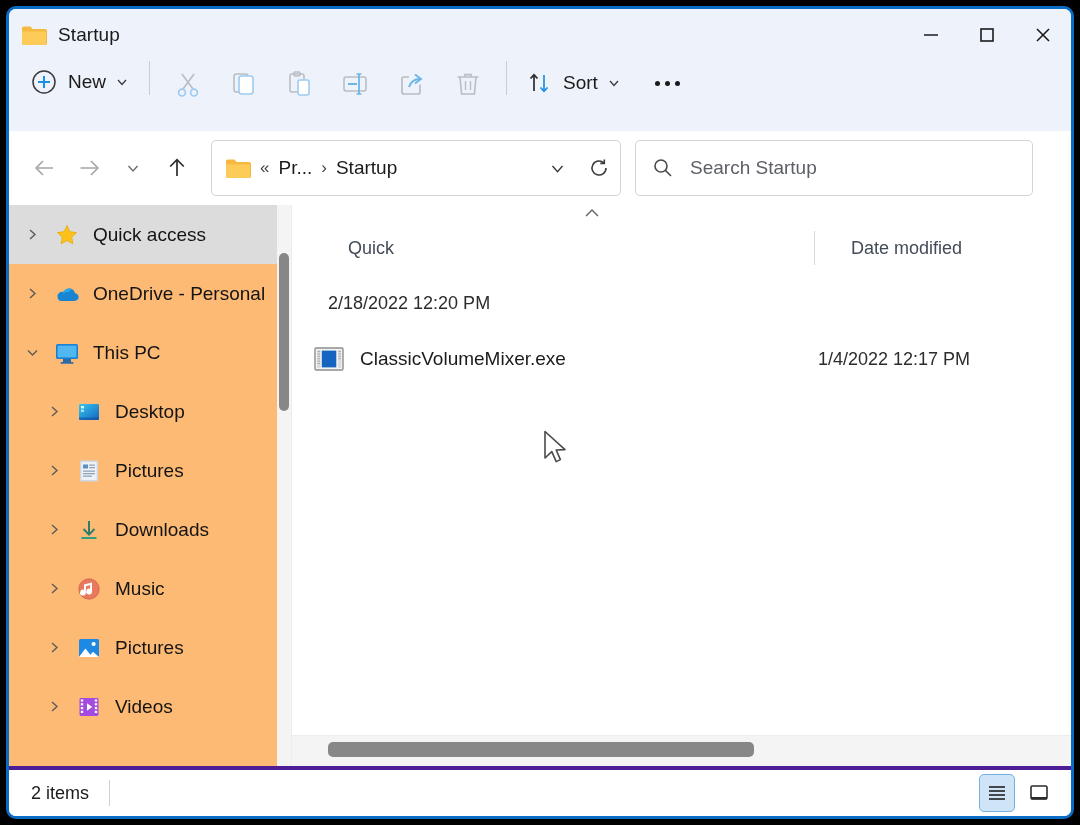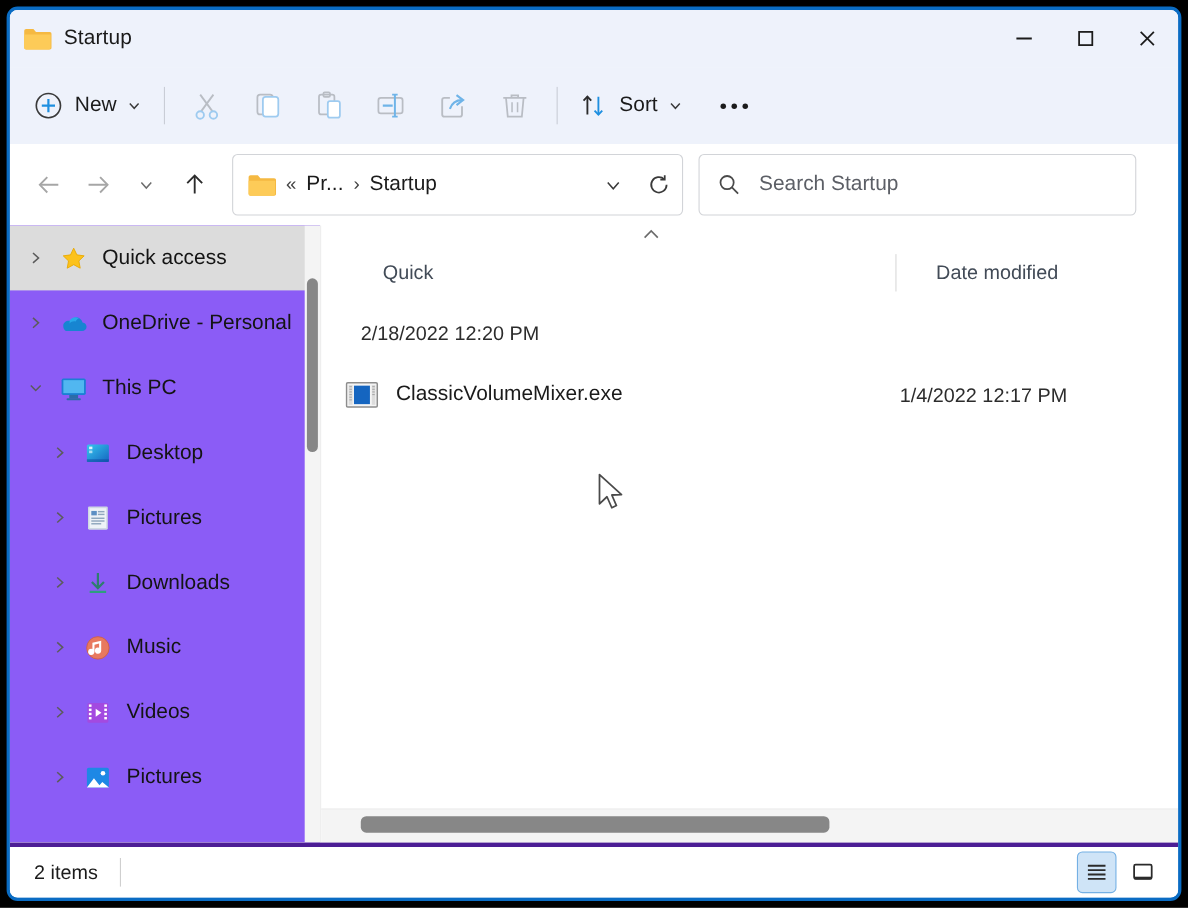--- a/index.html
+++ b/index.html
@@ -67,21 +67,21 @@
     align-items: center;
     justify-content: center;
     cursor: default;
   }
   
   #toolbar {
     height: 70px;
     flex: 0 0 70px;
     background: #eef2fb;
     display: flex;
-    align-items: center;
+    align-items: flex-start;
     padding-left: 14px;
     box-sizing: border-box;
   }
   #new-button {
     display: flex;
     align-items: center;
     height: 42px;
     padding: 0 10px 0 8px;
     border-radius: 5px;
     cursor: default;
@@ -209,21 +209,21 @@
   #body {
     flex: 1 1 auto;
     display: flex;
     min-height: 0;
     position: relative;
   }
   
   #sidebar {
     width: 282px;
     flex: 0 0 282px;
-    background: #8b5cf6;
+    background: #fdba74;
     position: relative;
     overflow: hidden;
   }
   .nav-item {
     height: 59px;
     display: flex;
     align-items: center;
     cursor: default;
     padding-left: 8px;
     box-sizing: border-box;
@@ -734,20 +734,36 @@
             </svg>
           </span>
           <span class="nav-icon">
             <svg width="24" height="24" viewBox="0 0 24 24">
               <circle cx="12" cy="12" r="10.2" fill="#e8795f"></circle>
               <circle cx="12" cy="12" r="10.2" fill="none" stroke="#cf5f47" stroke-width="0.8"></circle>
               <path d="M15 5.4v9.1a2.9 2.9 0 1 1-1.9-2.7V7.9l-4.2 1.3v6.4a2.9 2.9 0 1 1-1.9-2.7V7.4z" fill="#ffffff"></path>
             </svg>
           </span>
           <span class="nav-label">Music</span>
+        </div>
+
+        <div class="nav-item indent">
+          <span class="nav-chevron">
+            <svg width="15" height="15" viewBox="0 0 15 15">
+              <polyline points="5,3 10,7.5 5,12" fill="none" stroke="#5b5b5b" stroke-width="1.4"></polyline>
+            </svg>
+          </span>
+          <span class="nav-icon">
+            <svg width="24" height="24" viewBox="0 0 24 24">
+              <rect x="2" y="3" width="20" height="18" rx="1.6" fill="#1e88e5"></rect>
+              <circle cx="16.6" cy="8" r="2.1" fill="#ffffff"></circle>
+              <path d="M2 21l6.4-8.4 5 6.2 2.6-3 6 5.2z" fill="#ffffff"></path>
+            </svg>
+          </span>
+          <span class="nav-label">Pictures</span>
         </div>
 
         <div class="nav-item indent">
           <span class="nav-chevron">
             <svg width="15" height="15" viewBox="0 0 15 15">
               <polyline points="5,3 10,7.5 5,12" fill="none" stroke="#5b5b5b" stroke-width="1.4"></polyline>
             </svg>
           </span>
           <span class="nav-icon">
             <svg width="24" height="24" viewBox="0 0 24 24">
@@ -759,36 +775,20 @@
                 <rect x="3.8" y="15.8" width="2.4" height="2.2"></rect>
                 <rect x="17.8" y="4.4" width="2.4" height="2.2"></rect>
                 <rect x="17.8" y="8.2" width="2.4" height="2.2"></rect>
                 <rect x="17.8" y="12" width="2.4" height="2.2"></rect>
                 <rect x="17.8" y="15.8" width="2.4" height="2.2"></rect>
               </g>
               <path d="M10 8.3l5.2 3.7-5.2 3.7z" fill="#ffffff"></path>
             </svg>
           </span>
           <span class="nav-label">Videos</span>
-        </div>
-
-        <div class="nav-item indent">
-          <span class="nav-chevron">
-            <svg width="15" height="15" viewBox="0 0 15 15">
-              <polyline points="5,3 10,7.5 5,12" fill="none" stroke="#5b5b5b" stroke-width="1.4"></polyline>
-            </svg>
-          </span>
-          <span class="nav-icon">
-            <svg width="24" height="24" viewBox="0 0 24 24">
-              <rect x="2" y="3" width="20" height="18" rx="1.6" fill="#1e88e5"></rect>
-              <circle cx="16.6" cy="8" r="2.1" fill="#ffffff"></circle>
-              <path d="M2 21l6.4-8.4 5 6.2 2.6-3 6 5.2z" fill="#ffffff"></path>
-            </svg>
-          </span>
-          <span class="nav-label">Pictures</span>
         </div>
 
         <div id="sidebar-scrollbar">
           <div id="sidebar-thumb"></div>
         </div>
       </div>
 
       <div id="filepane">
 
         <div id="sortindicator">

